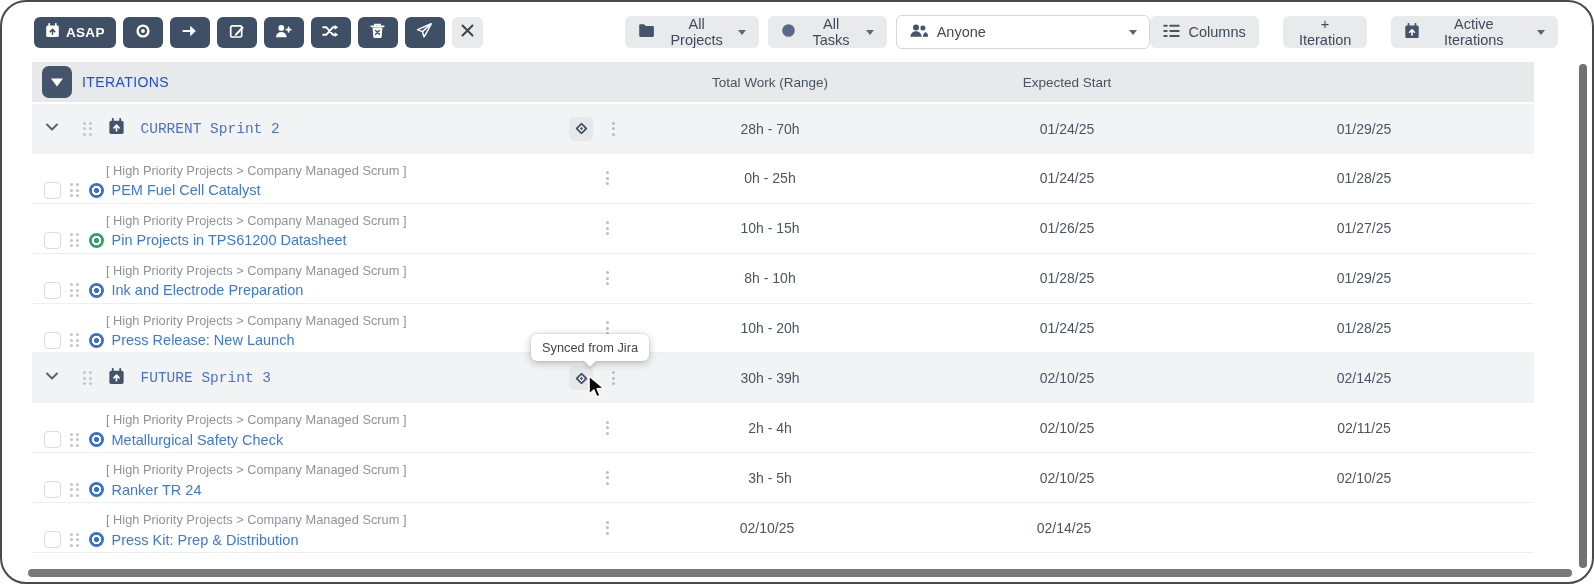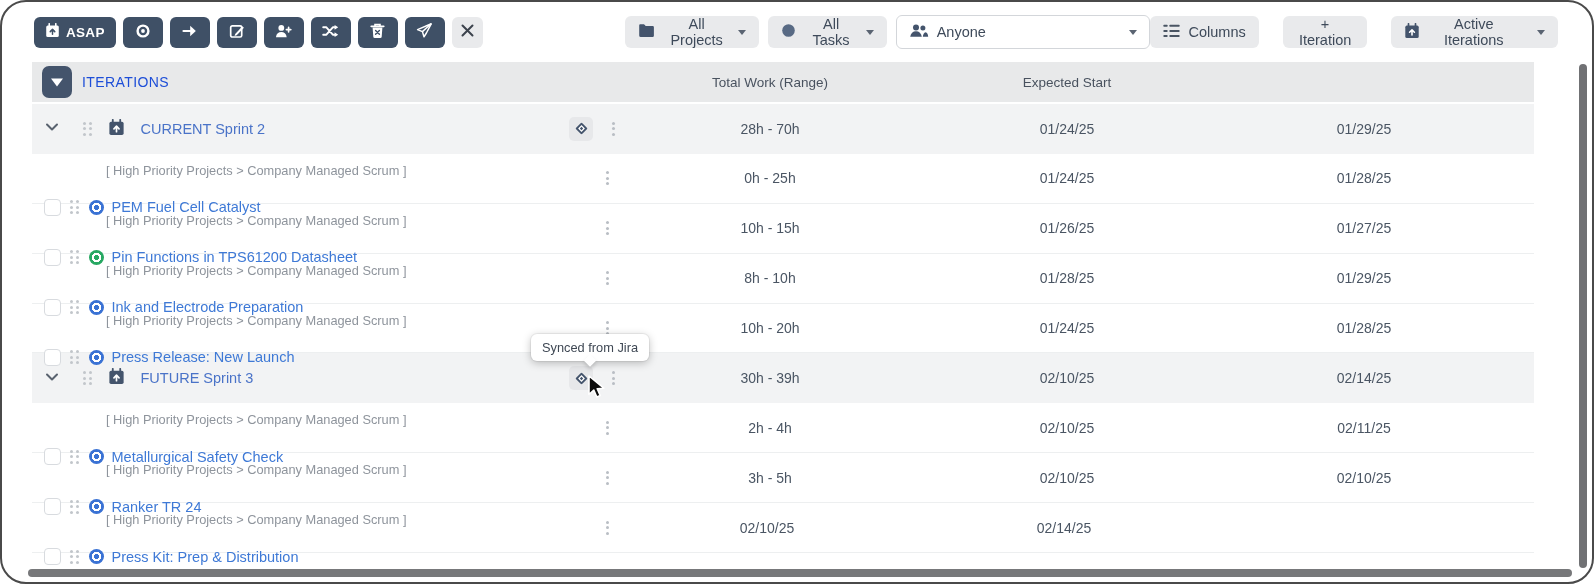--- a/index.html
+++ b/index.html
@@ -48,32 +48,32 @@
   .thead-label{margin-left:10px;font-size:14px;letter-spacing:.4px;color:#1d4ed8;}
   #rows{position:absolute;top:102px;left:30px;width:1502px;}
   .row{height:49.9px;display:flex;align-items:stretch;font-size:14px;}
   .row .val{display:flex;align-items:center;justify-content:center;color:#4a5563;}
   .row.sprint{background:#f2f3f4;}
   .row.task{background:#fff;border-bottom:1px solid #edeff0;}
   .sprint-line{display:flex;align-items:center;gap:9px;padding-left:12px;}
   .sprint-link{color:#4a73c8;font-size:14.5px;text-decoration:none;cursor:pointer;}
   .task-link{color:#3e79d6;font-size:14.5px;text-decoration:none;cursor:pointer;}
   .breadcrumb{margin-left:74px;padding-top:9px;font-size:12.8px;color:#8e949c;line-height:15px;}
-  .task-line{display:flex;align-items:center;margin-top:21px;}
+  .task-line{display:flex;align-items:center;margin-top:4px;}
   .checkbox{margin-left:12px;width:17px;height:17px;border:1.5px solid #d8dbdf;border-radius:4px;background:#fff;cursor:pointer;}
   .drag{display:grid;grid-template-columns:repeat(2,3px);grid-auto-rows:3px;gap:2.5px;margin-left:7px;cursor:grab;}
   .drag i{background:#c2c6cb;border-radius:50%;}
   .task-line .drag{margin-left:9px;}
   .status-dot{width:15px;height:15px;border-radius:50%;margin-left:10px;flex:none;}
   .task-line .task-link{margin-left:8px;}
   .kebab{position:absolute;right:8px;top:50%;transform:translateY(-50%);display:flex;flex-direction:column;gap:2.5px;cursor:pointer;padding:3px;}
   .kebab i{width:3px;height:3px;border-radius:50%;background:#b9bec4;}
   .sprint .kebab{position:static;transform:none;margin-right:2px;}
   .diamond-wrap{margin-left:auto;width:24px;height:24px;background:#e7e8ea;border-radius:5px;display:flex;align-items:center;justify-content:center;cursor:pointer;}
-  .sprint .c-name{gap:16px;}
+  .sprint .c-name{gap:16px;font-family:Liberation Mono, monospace;}
   
   .jira-tooltip{
     position:absolute;left:529px;top:332px;height:27px;line-height:27px;padding:0 11px;
     background:#fff;border-radius:6px;font-size:12.8px;color:#3f4854;z-index:6;
     box-shadow:0 0 0 1px rgba(0,0,0,.05),0 2px 8px rgba(0,0,0,.25);
   }
   .jira-tooltip::after{
     content:'';position:absolute;left:50%;bottom:-4px;width:9px;height:9px;background:#fff;
     transform:translateX(-50%) rotate(45deg);box-shadow:2px 2px 4px rgba(0,0,0,.15);
   }
@@ -291,21 +291,21 @@
           <span class="checkbox"></span>
           <span class="drag">
               <i></i>
               <i></i>
               <i></i>
               <i></i>
               <i></i>
               <i></i>
             </span>
           <span class="status-dot" style="background: radial-gradient(circle, rgb(39, 168, 98) 0px, rgb(39, 168, 98) 2.6px, rgb(255, 255, 255) 2.6px, rgb(255, 255, 255) 4.7px, rgb(39, 168, 98) 4.7px, rgb(39, 168, 98) 100%);"></span>
-          <a class="task-link">Pin Functions in TPS61200 Datasheet</a>
+          <a class="task-link">Pin Projects in TPS61200 Datasheet</a>
         </div>
         <span class="kebab">
             <i></i>
             <i></i>
             <i></i>
           </span>
       </div>
       <div class="c-work val">10h - 15h</div>
       <div class="c-start val">01/26/25</div>
       <div class="c-finish val">01/27/25</div>

